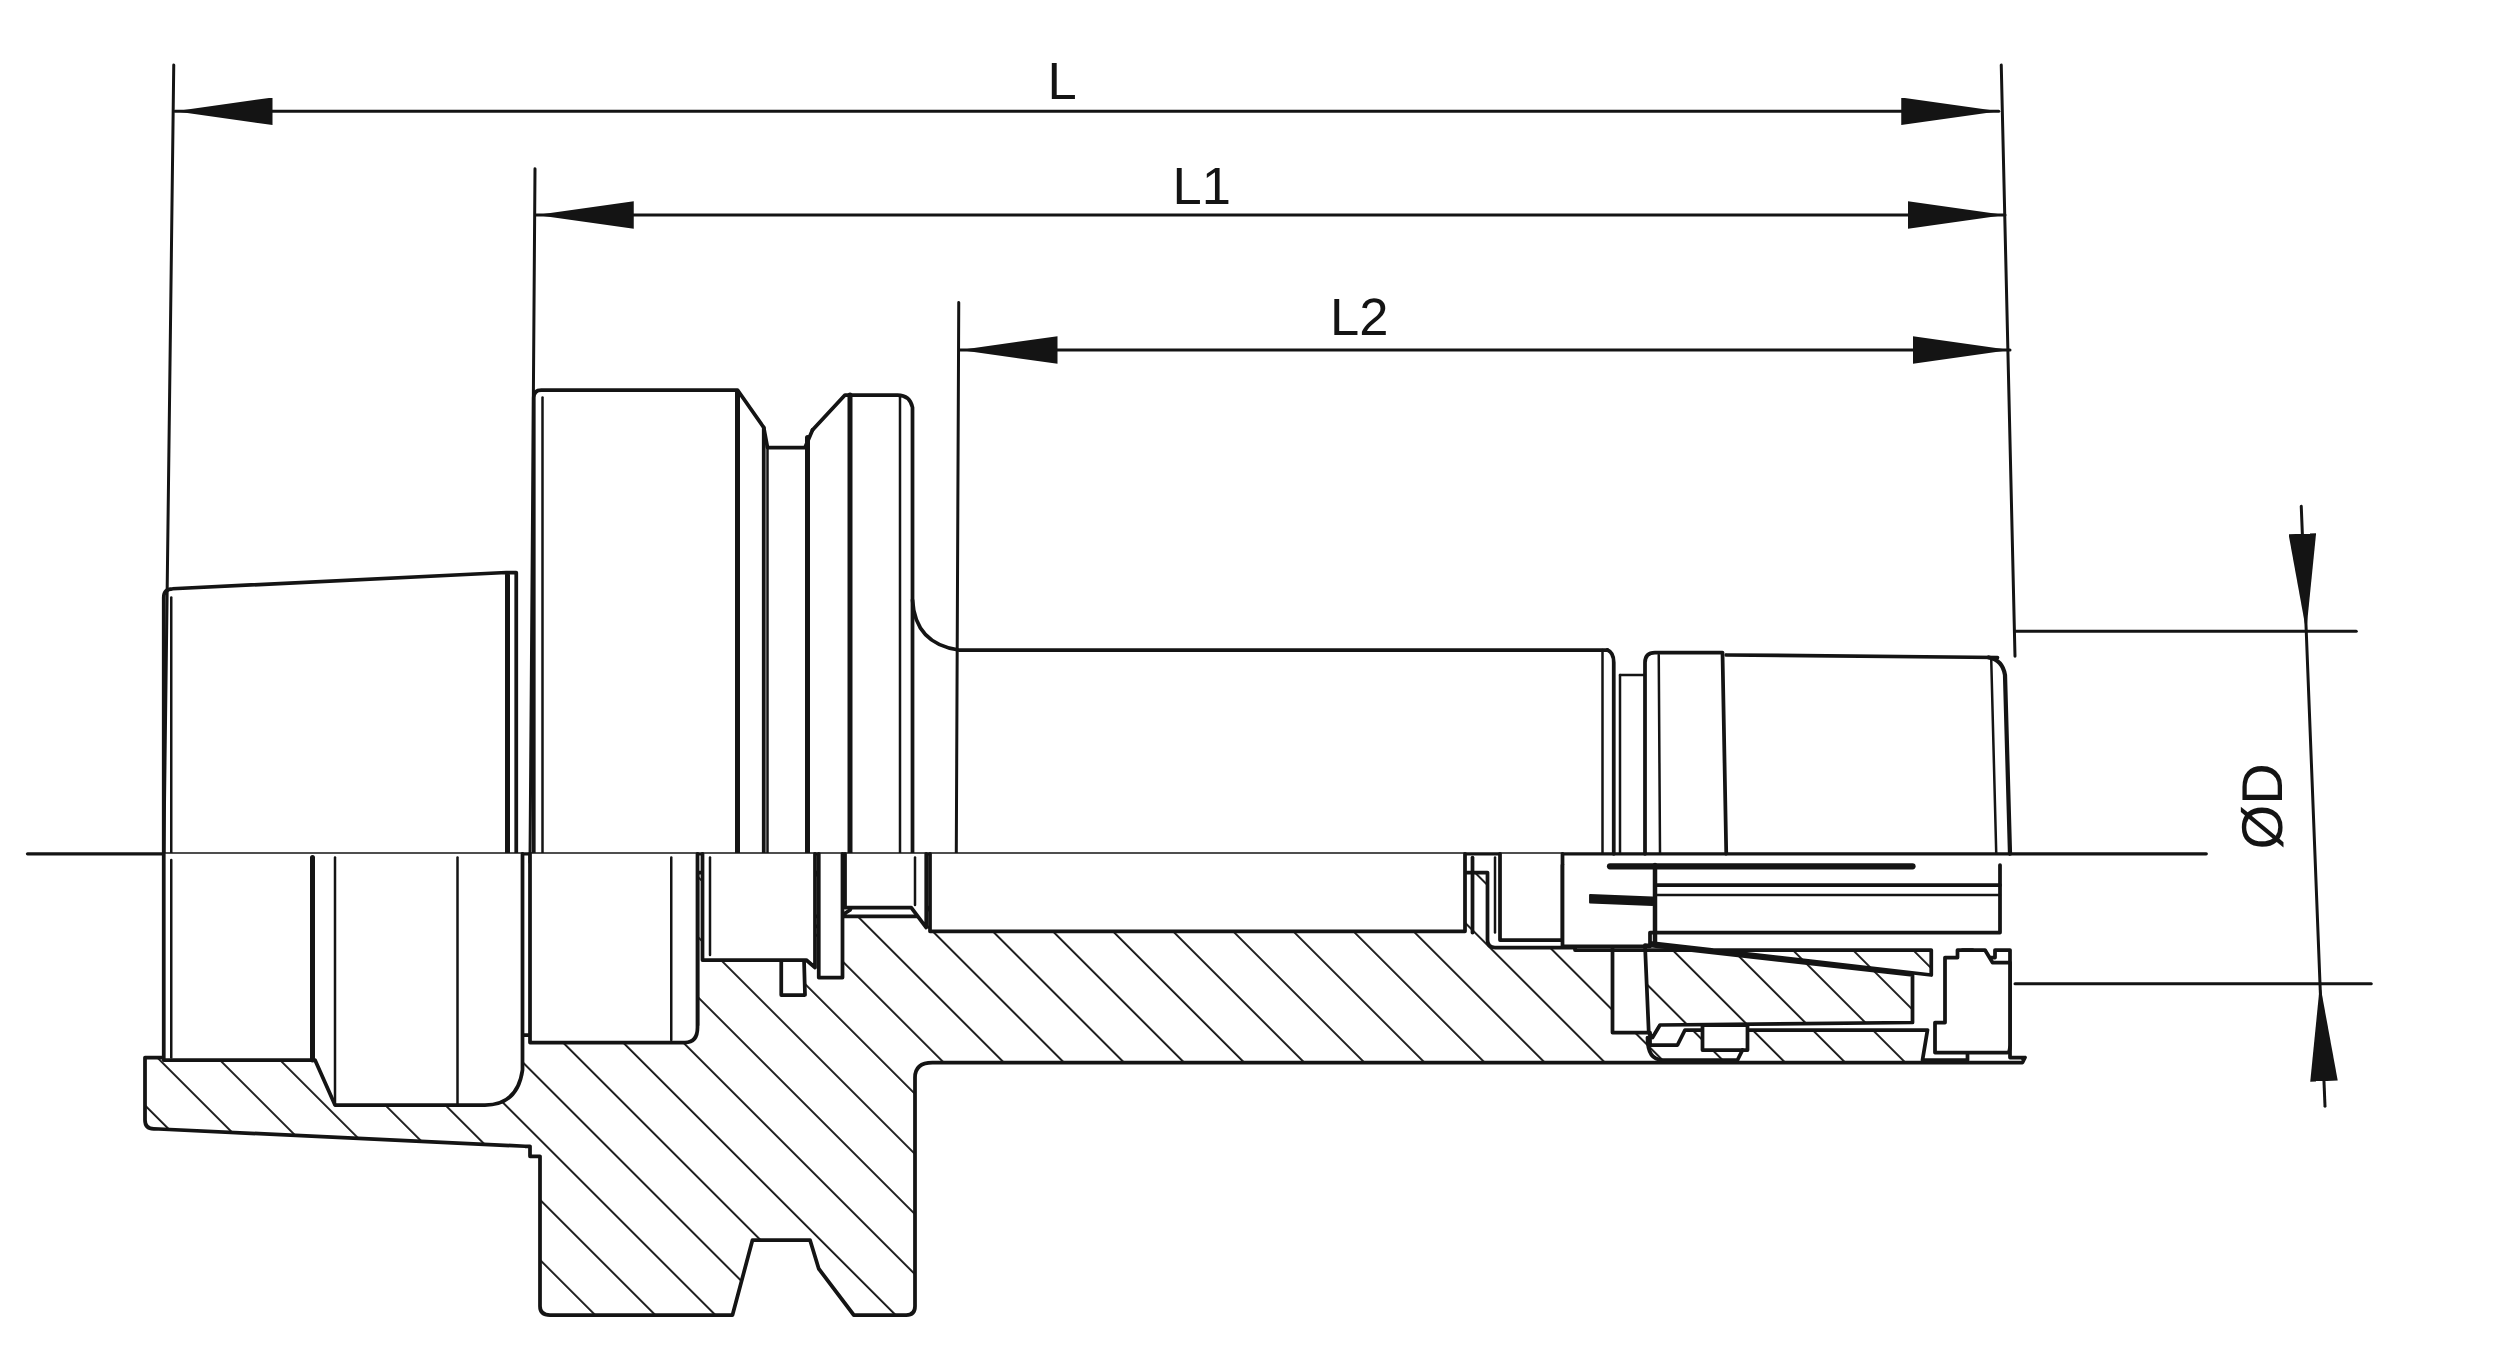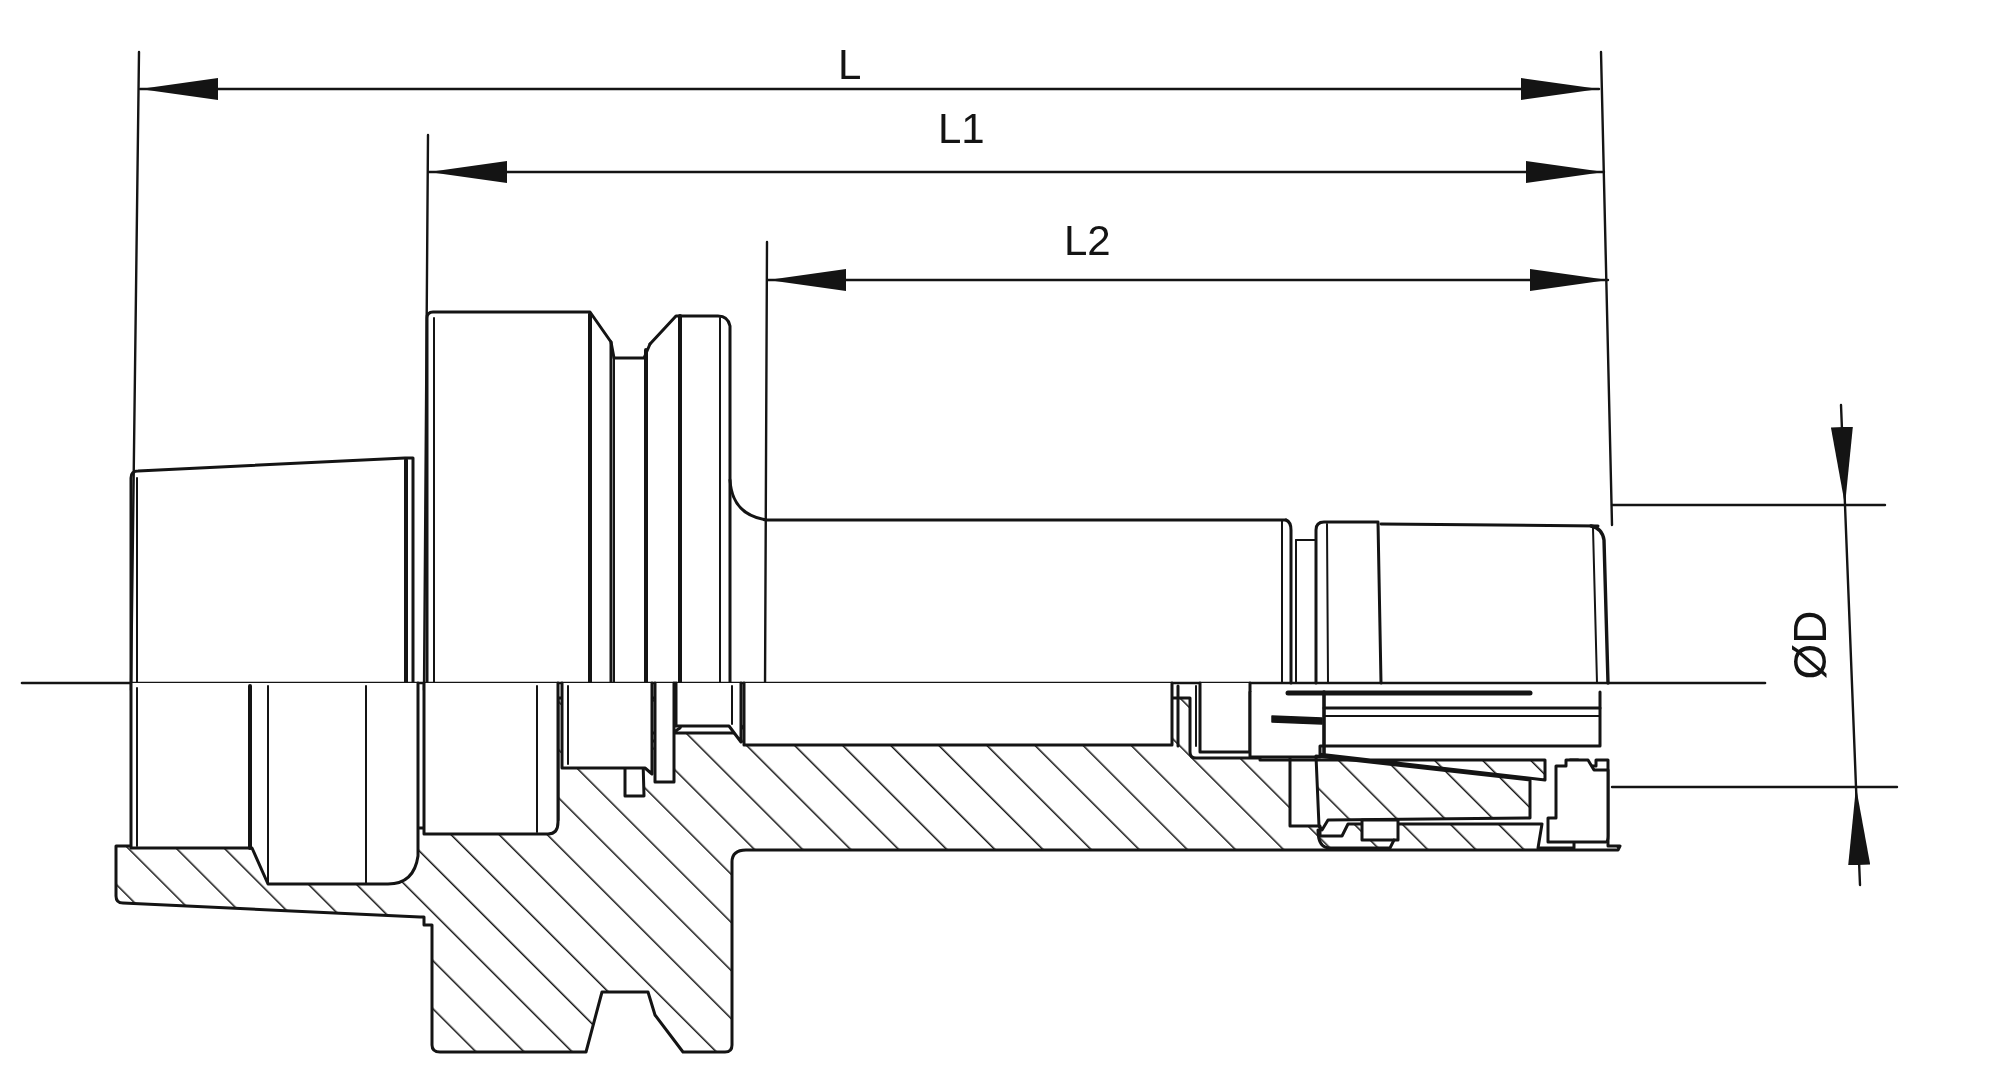--- a/index.html
+++ b/index.html
@@ -150,15 +150,15 @@
       <path d="M1570,760 L1578,760 L1594,770 L1594,790 L1596,790" fill="none"></path>
       <path d="M1556,766 L1556,818 L1548,818 L1548,842 L1606,842 Q1608,842 1608,836 L1608,770 L1594,770 L1588,760 L1566,760 L1566,766 Z"></path>
       <path d="M1316,756 L1530,780 L1530,818 L1328,820 L1322,830 L1319,826 Z" fill="url(#hatch)"></path>
       <path d="M1362,820 L1398,820 L1398,840 L1362,840 Z"></path>
       <path d="M1318,830 Q1318,848 1330,848 L1390,848 L1394,840" fill="none"></path>
     </g>
   </g>
 </svg>
 
 <div class="dim-label" style="left:838px; top:44px;">L</div>
-<div class="dim-label" style="left:938px; top:108px;text-align:right;">L1</div>
-<div class="dim-label" style="left:1064px; top:220px;text-align:center;">L2</div>
+<div class="dim-label" style="left:938px; top:128px;text-align:right;">L1</div>
+<div class="dim-label" style="left:1064px; top:233px;text-align:center;">L2</div>
 <div class="dim-label-rot" style="left:1775px; top:622px;">ØD</div>
 
 </body></html>

